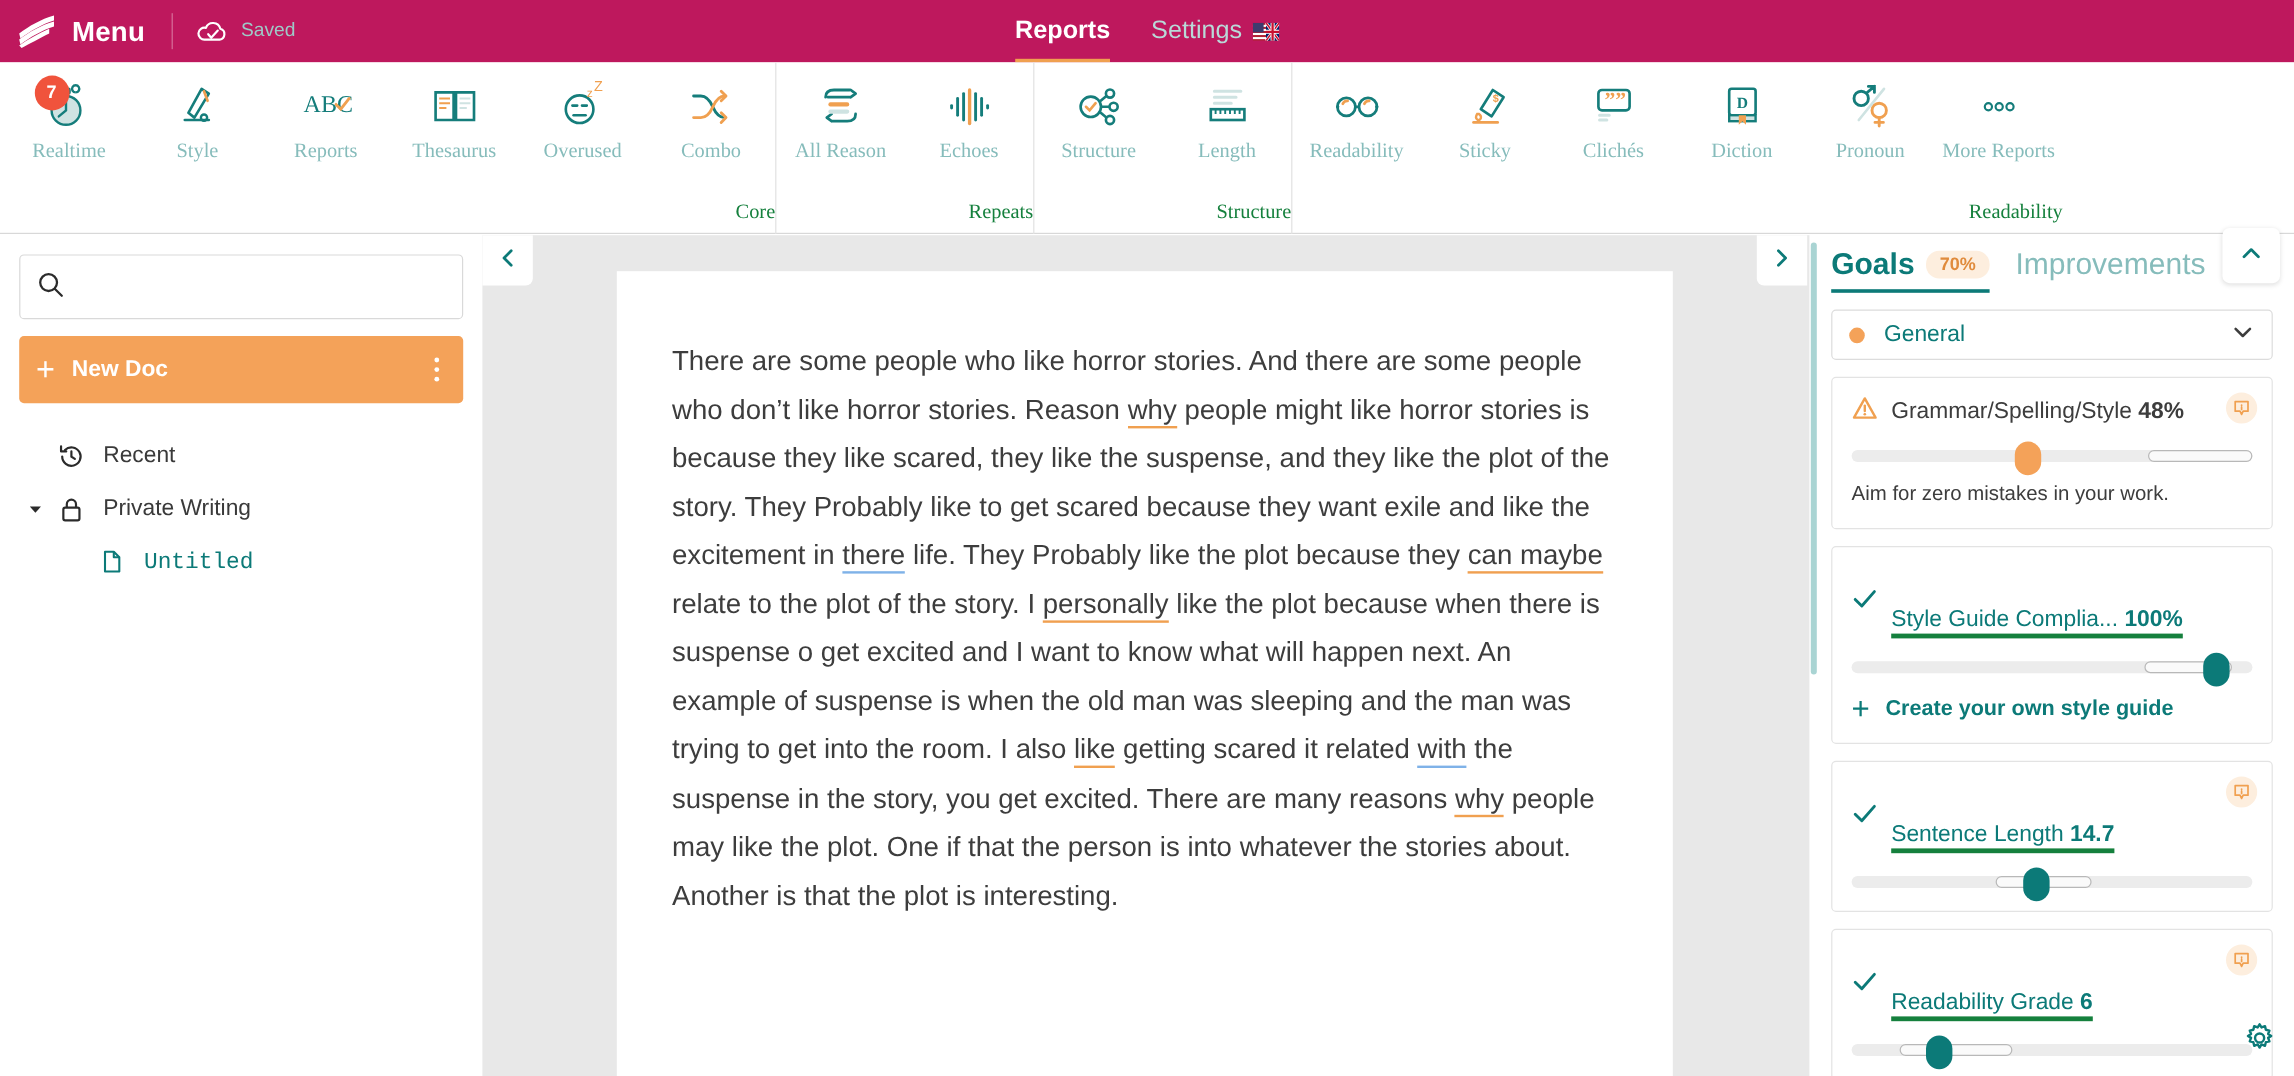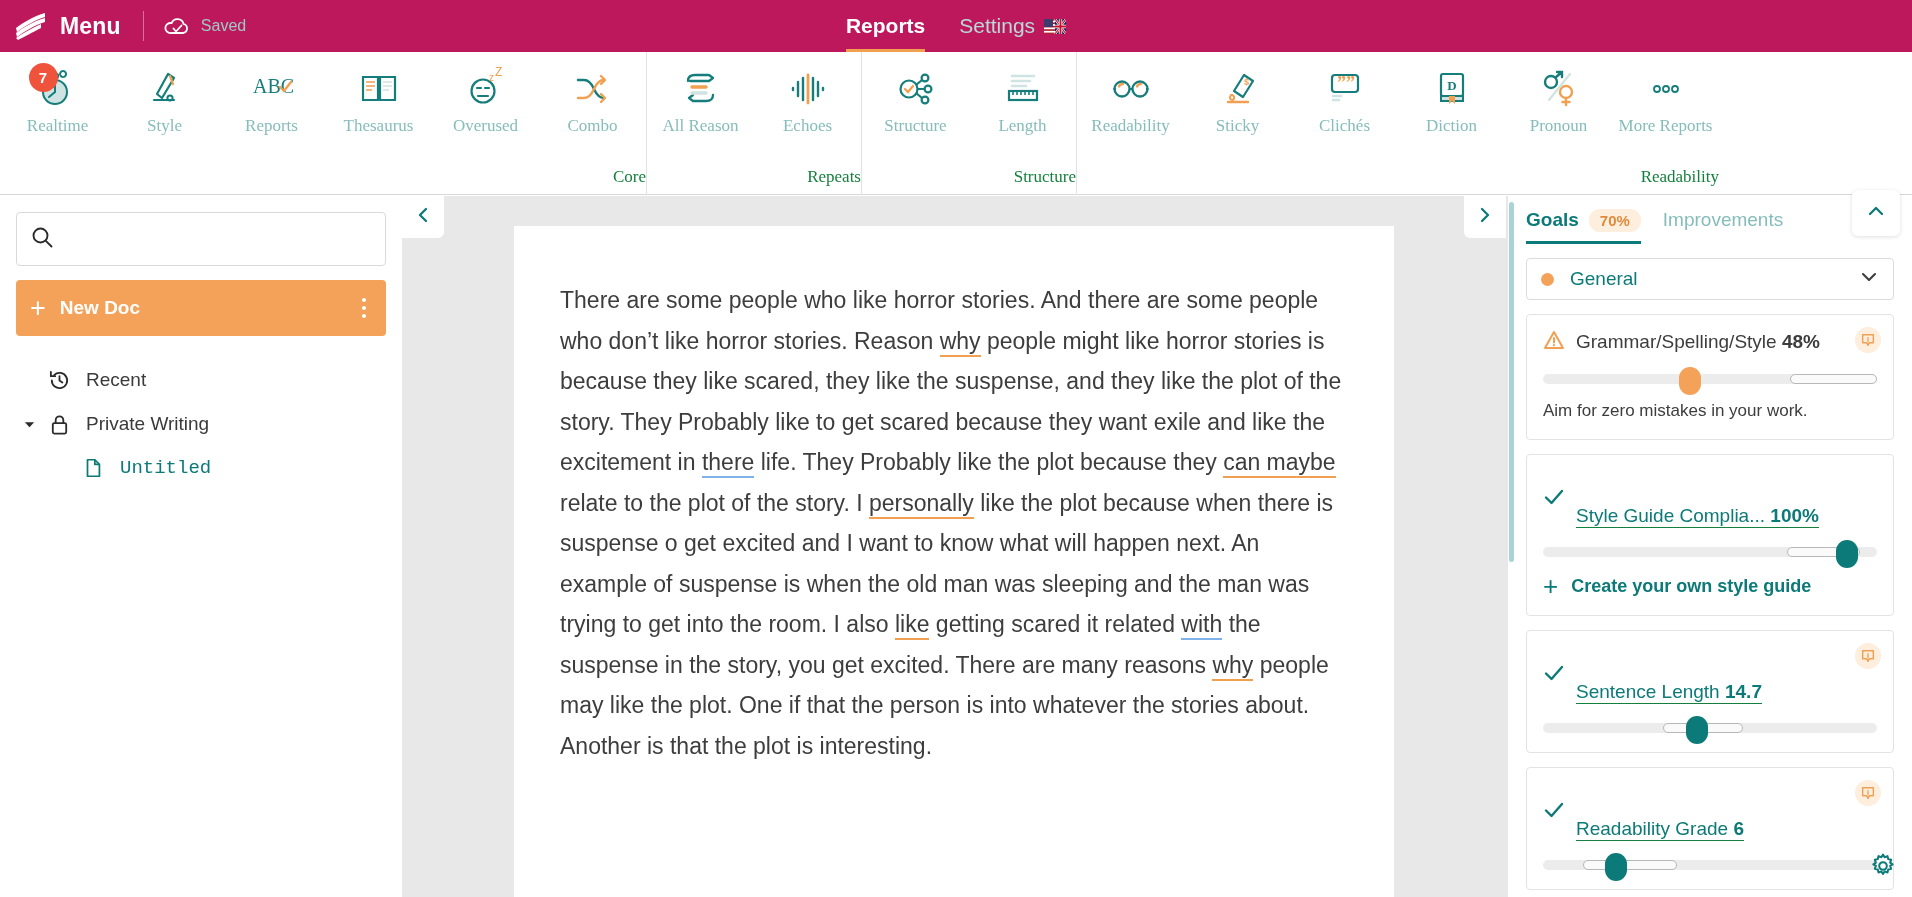--- a/index.html
+++ b/index.html
@@ -128,41 +128,41 @@
   .rp-scrollbar {
     position: absolute; left: 1px; top: 6px; width: 5px; height: 360px;
     background: #a9d4d3; border-radius: 3px;
   }
   .collapse-tab-right {
     position: absolute; top: 0; left: -44px; width: 42px; height: 42px; background: #fff;
     border-bottom-left-radius: 6px; display:flex; align-items:center; justify-content:center; cursor:pointer; z-index:4;
   }
   .rp-tabs { display: flex; align-items: center; height: 48px; padding-left: 18px; gap: 22px; position: relative; }
   .rp-tab { display: flex; align-items: center; gap: 10px; height: 48px; cursor: pointer; position: relative; }
-  .rp-tab .t-lbl { font-size: 19px; }
+  .rp-tab .t-lbl { font-size: 25px; }
   .rp-tab.active .t-lbl { color: #0c7a78; font-weight: 700; }
   .rp-tab.inactive .t-lbl { color: #86bcbb; font-weight: 400; }
   .rp-tab.active::after { content:""; position:absolute; left:0; right:0; bottom:0; height:3px; background:#0c7a78; }
   .pct-pill { background: #fdeede; color: #e08b3c; font-size: 15px; font-weight: 700; border-radius: 11px; padding: 3px 11px; }
   .chev-up-tab {
     position: absolute; right: 12px; top: -6px; width: 48px; height: 46px; background: #fff;
     border-radius: 6px; display: flex; align-items: center; justify-content: center;
     box-shadow: 0 1px 4px rgba(0,0,0,.13); cursor: pointer; z-index: 5;
   }
   .rp-body { flex: 1; padding: 14px 18px 0 18px; overflow: hidden; position: relative; }
   .gen-select {
     height: 42px; border: 1px solid #dcdcdc; border-radius: 4px; display: flex; align-items: center;
     padding: 0 14px; gap: 16px; cursor: pointer; margin-bottom: 14px;
   }
   .dot-orange { width: 13px; height: 13px; border-radius: 50%; background: #f4a259; }
   .gen-lbl { flex: 1; color: #0c7a78; font-size: 19px; }
   .goal-card { border: 1px solid #e3e3e3; border-radius: 4px; padding: 14px 16px 18px 16px; margin-bottom: 14px; position: relative; }
   .goal-head { display: flex; align-items: center; gap: 11px; }
   .goal-title { font-size: 19px; color: #3d3d3d; }
-  .goal-title.link { color: #0c7a78; border-bottom: 1px solid #15803d; margin-top: 36px; }
+  .goal-title.link { color: #0c7a78; border-bottom: 4px solid #15803d; margin-top: 36px; }
   .goal-title b { font-weight: 700; }
   .info-ico {
     position: absolute; top: 12px; right: 12px; width: 26px; height: 26px; border-radius: 50%;
     background: #fdeede; display: flex; align-items: center; justify-content: center; cursor: pointer;
   }
   .slider { position: relative; height: 12px; margin-top: 18px; }
   .slider .track { position: absolute; left: 0; right: 0; top: 1px; height: 10px; background: #ececec; border-radius: 5px; }
   .slider .range { position: absolute; top: 1px; height: 10px; border: 1px solid #b8b8b8; border-radius: 5px; background: #fafafa;}
   .slider .knob { position: absolute; top: -6px; width: 22px; height: 28px; border-radius: 11px; }
   .knob.orange { background: #f4a259; }

